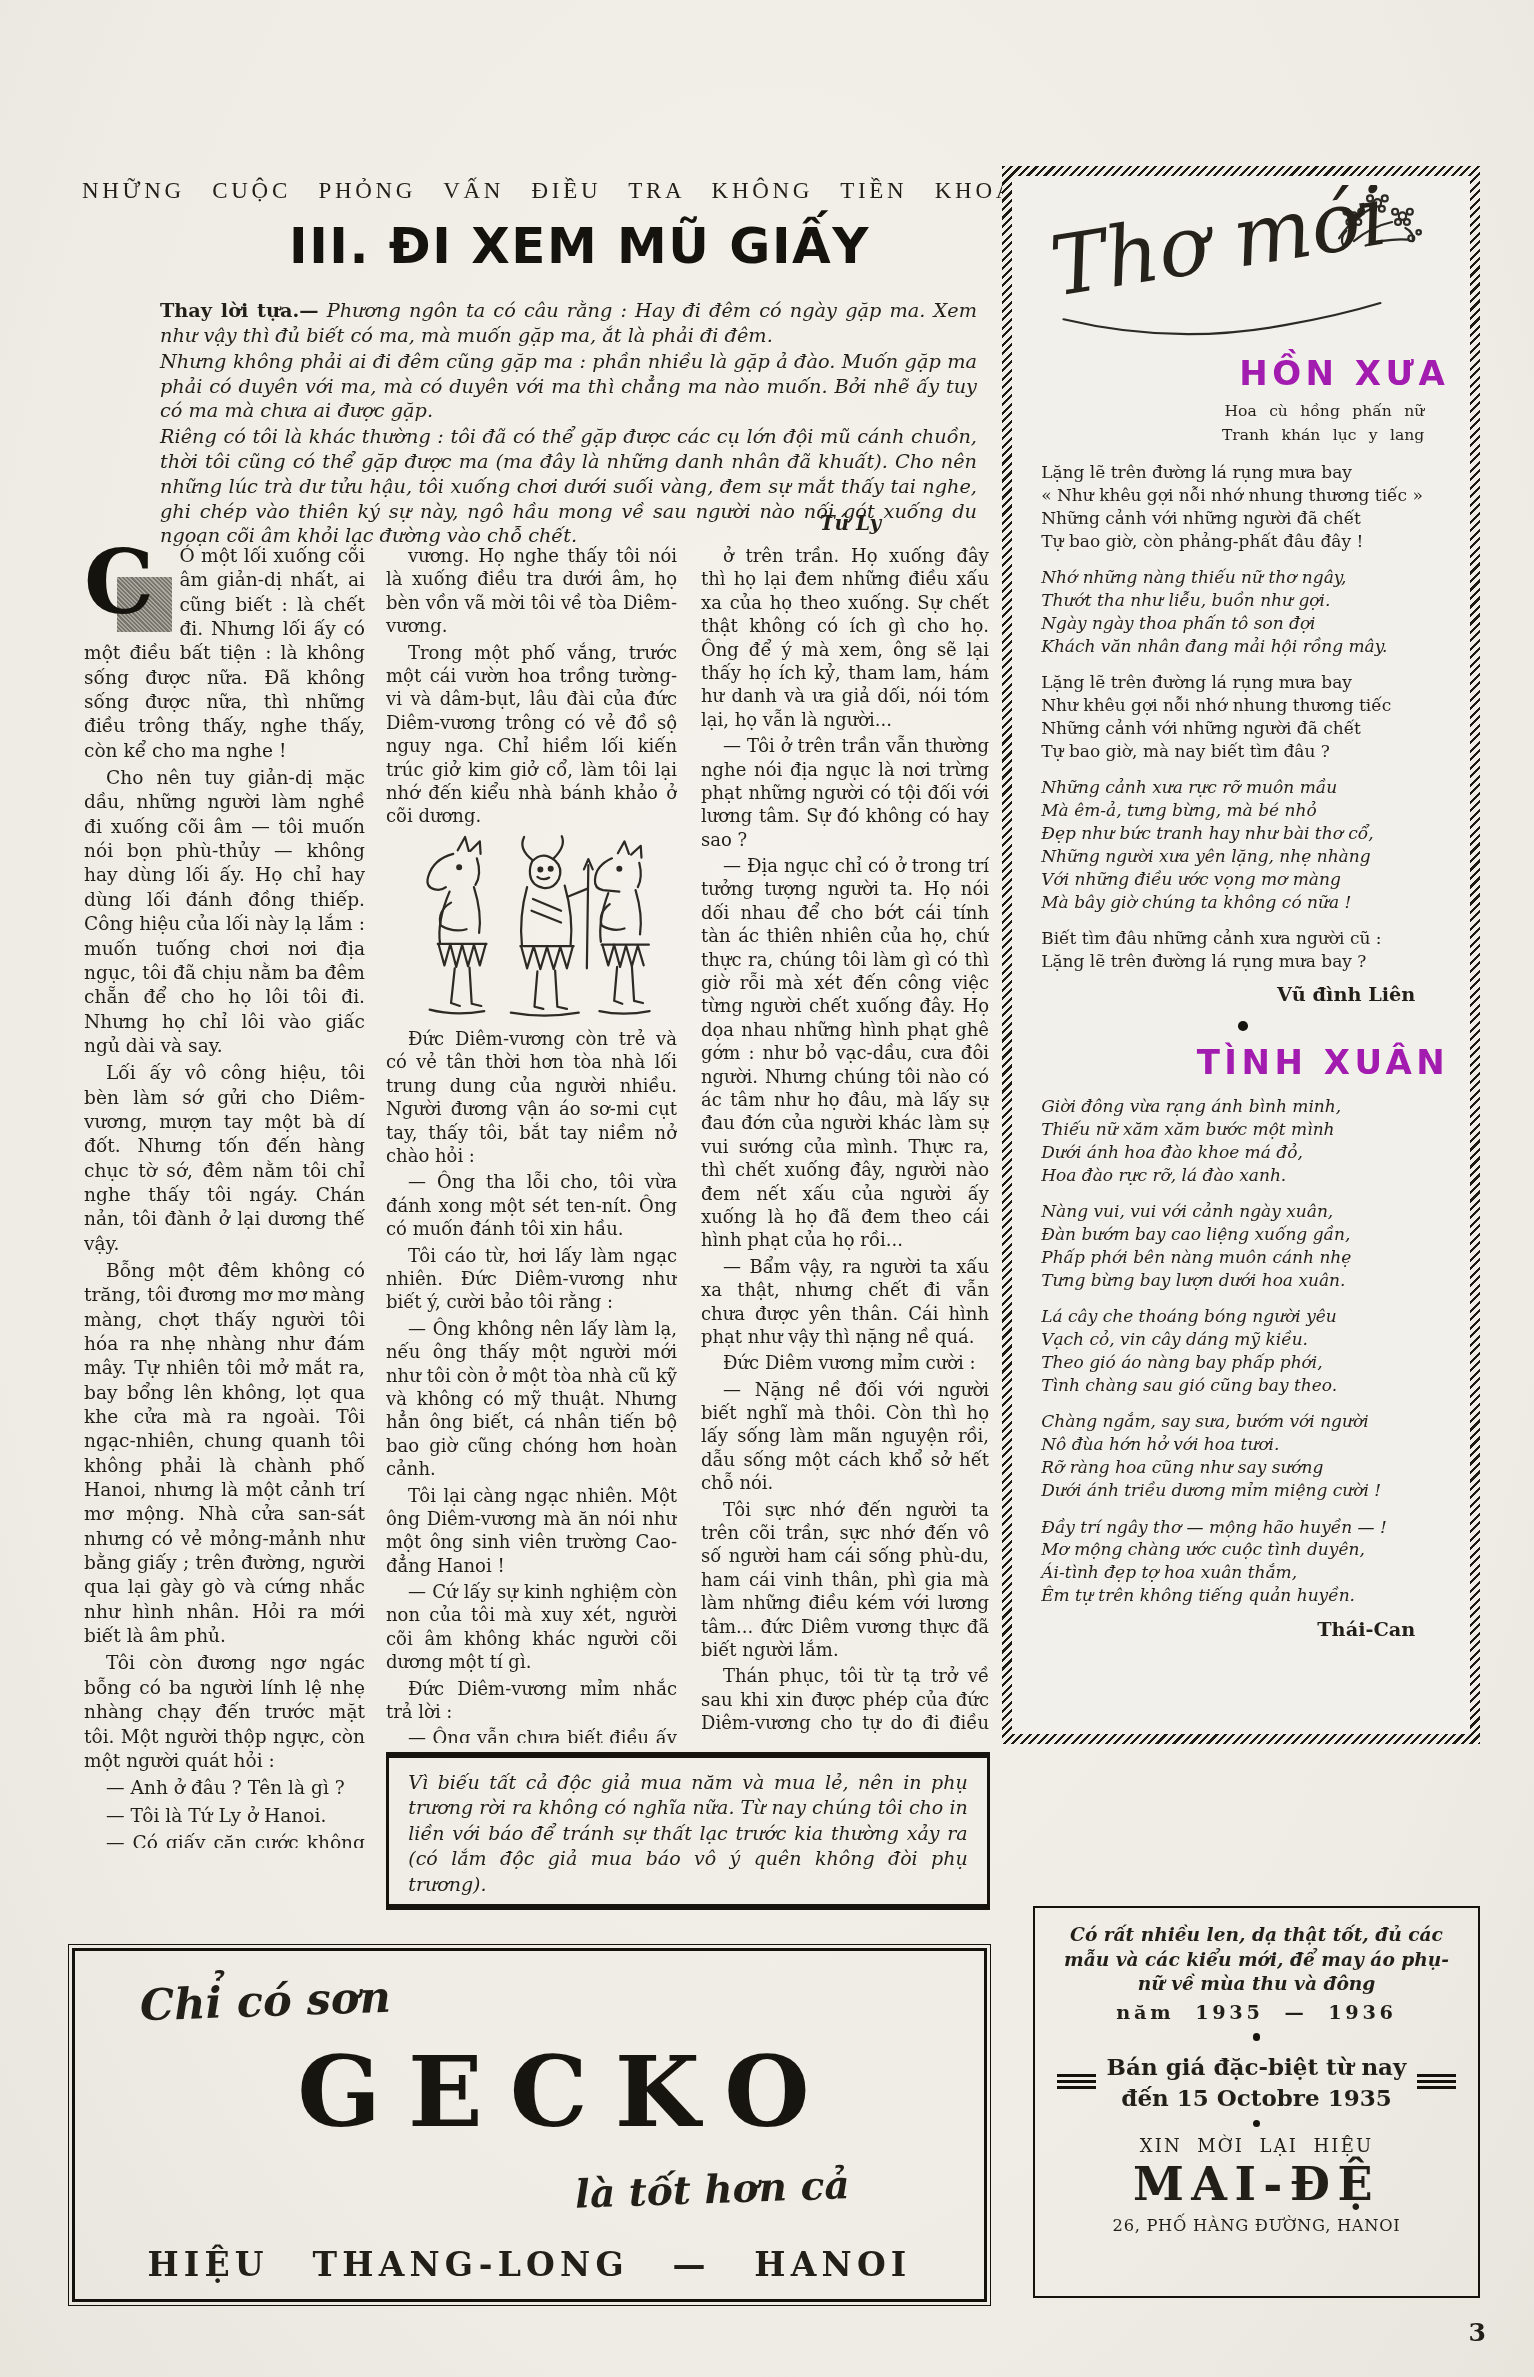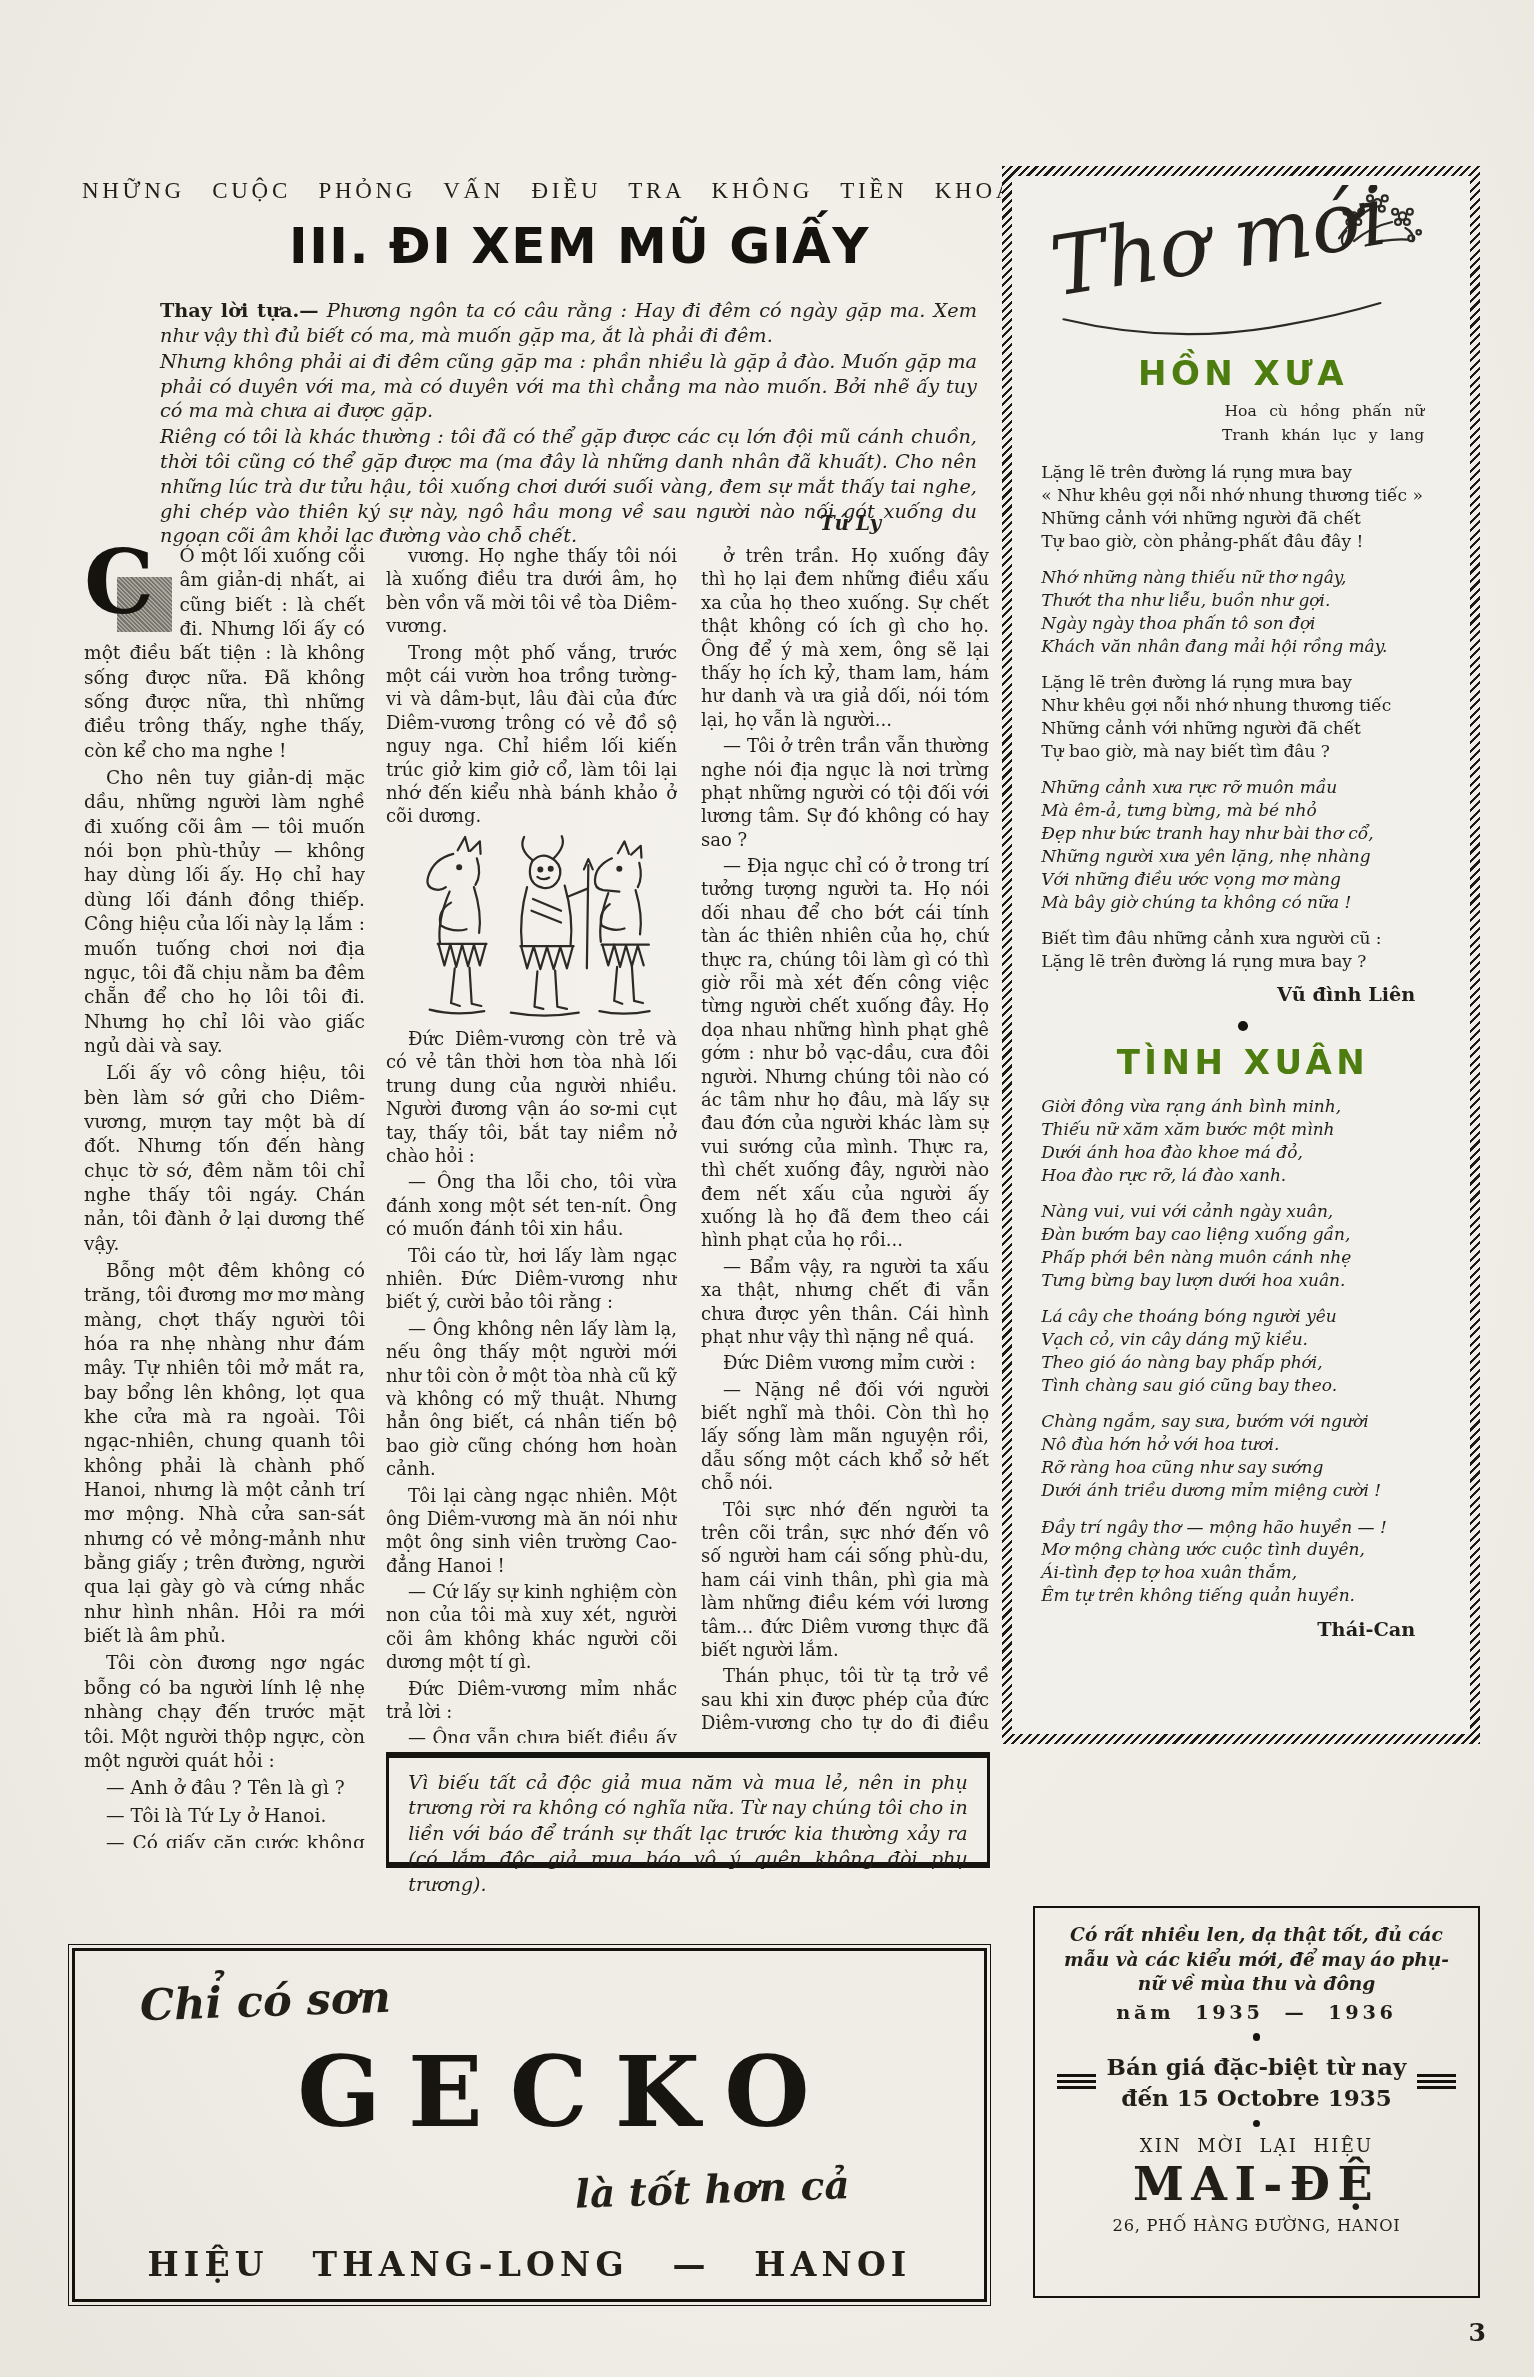--- a/index.html
+++ b/index.html
@@ -20,30 +20,30 @@
   .col2{left:386px;width:291px;height:1199px;font-size:18px;line-height:1.30;}
   .col3{left:701px;width:288px;height:1189px;font-size:18px;line-height:1.30;}
   .p{margin:0 0 3px;text-indent:22px;}
   .opening{text-indent:0;margin:0 0 3px;}
   .dropcap-box{float:left;width:88px;height:83px;position:relative;margin:4.5px 7.4px 1.5px 0;}
   .dc-square{position:absolute;right:0;bottom:0;width:55px;height:55px;
           background:repeating-linear-gradient(45deg,#76746c 0 1.5px,#a9a69b 1.5px 3px);}
   .dc-letter{position:absolute;left:0;top:-10.4px;font-size:88px;line-height:1;font-weight:bold;color:#15130d;}
   .illus{margin:6px 0 7.4px;}
   .illus svg{display:block;width:100%;height:186px;}
-  .notice{position:absolute;left:386px;top:1752px;width:604px;height:116px;box-sizing:border-box;
+  .notice{position:absolute;left:386px;top:1752px;width:604px;height:158px;box-sizing:border-box;
           border:3.7px solid #16140e;border-top-width:6px;border-bottom-width:6px;padding:12px 19.3px;}
   .notice-text{margin:0;font-style:italic;font-size:19px;line-height:1.34;text-align:justify;}
   .poetry{position:absolute;left:1002px;top:166px;width:478px;height:1578px;box-sizing:border-box;
           background:repeating-linear-gradient(135deg,#1b1913 0 2.2px,#efede6 2.2px 6px);padding:9.7px;}
   .poetry-inner{background:#f2f0ea;width:100%;height:100%;box-sizing:border-box;
           padding:9px 21px 7.4px 25px;overflow:hidden;}
   .script-head svg{display:block;width:100%;height:158px;}
-  .poem-title{margin:10.4px 0 6px;text-align:center;font-family:"DejaVu Sans",sans-serif;
-          font-weight:bold;font-size:34px;letter-spacing:4.5px;color:#4d7c0f;}
+  .poem-title{margin:10.4px 0 6px;text-align:right;font-family:"DejaVu Sans",sans-serif;
+          font-weight:bold;font-size:34px;letter-spacing:4.5px;color:#a21caf;}
   .epigraph{text-align:right;padding-right:25px;font-size:15.6px;line-height:1.55;word-spacing:7.4px;}
   .stanza{margin:13.4px 0 0 4.5px;font-size:17px;line-height:1.35;}
   .stanza.italic{font-style:italic;}
   .poem-sig{margin-top:10.4px;text-align:right;padding-right:34px;font-weight:bold;font-size:19.3px;}
   .dot{width:9.7px;height:9.7px;border-radius:50%;background:#16140e;margin:15px auto 3px;}
   .dot.small{width:7.4px;height:7.4px;margin:7.4px auto;}
   .ad-gecko{position:absolute;left:72px;top:1948px;width:915px;height:354px;box-sizing:border-box;
           border:3.7px solid #14120c;outline:1.5px solid #14120c;outline-offset:3px;}
   .g1{position:absolute;left:65px;top:25px;font-style:italic;font-weight:bold;font-size:43px;transform:rotate(-2deg);}
   .gbrand{position:absolute;left:0;top:83px;width:100%;text-align:center;font-weight:bold;font-size:98px;

